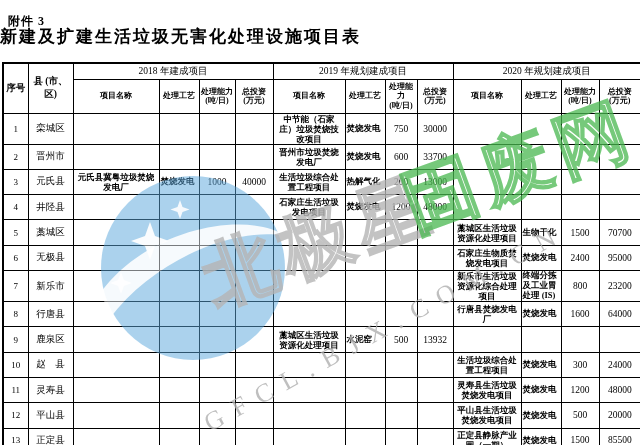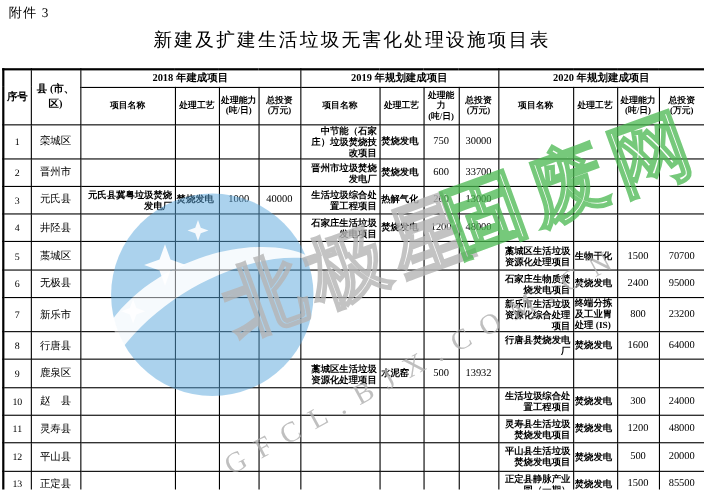--- a/index.html
+++ b/index.html
@@ -1,36 +1,36 @@
 <!DOCTYPE html>
 <html><head>
 <meta charset="utf-8">
 <style>
   html,body{margin:0;padding:0}
   body{
     width:640px;height:445px;background:#ffffff;position:relative;overflow:hidden;
     font-family:"Liberation Serif","DejaVu Serif",serif;color:#000;
   }
-  .attachment{position:absolute;top:3px;left:8px;font-size:12px;font-weight:normal;letter-spacing:1px}
-  .doc-title{position:absolute;top:25px;left:0;width:100%;text-align:center;font-size:17px;font-weight:normal;letter-spacing:2px}
+  .attachment{position:absolute;top:13px;left:8px;font-size:12px;font-weight:bold;letter-spacing:1px}
+  .doc-title{position:absolute;top:25px;left:0;width:100%;text-align:left;font-size:17px;font-weight:bold;letter-spacing:2px}
   table.main{
     position:absolute;top:62px;left:2px;width:636px;table-layout:fixed;
     border-collapse:collapse;border:2px solid #000;
   }
   td,th{border:1.4px solid #000;padding:0 1px;overflow:hidden;vertical-align:middle}
   tr.group-row{height:16px}
   tr.sub-row{height:34px}
   th{font-weight:bold}
-  .group-label{font-size:9.5px;text-align:center;font-weight:bold}
+  .group-label{font-size:9.5px;text-align:center;font-weight:normal}
   .corner{font-size:9.5px;text-align:center;font-weight:bold}
   .sub{font-size:8px;text-align:center;font-weight:bold;white-space:pre-line;line-height:1.15}
   tbody tr{height:25.3px}
   td.no{font-size:9px;text-align:center}
   td.county{font-size:9.5px;text-align:center;font-weight:normal;white-space:pre}
-  td.name{font-size:8.5px;text-align:right;line-height:1.18;padding:0 2px;font-weight:bold}
+  td.name{font-size:8.5px;text-align:center;line-height:1.18;padding:0 2px;font-weight:bold}
   td.tech{font-size:8.5px;text-align:left;line-height:1.15;font-weight:bold}
   td.num{font-size:9.5px;text-align:center}
   
   .watermark{position:absolute;top:0;left:0;width:640px;height:445px;pointer-events:none;z-index:5}
   .wm-outline-gray{font-size:72px;font-weight:bold;letter-spacing:8px;fill:none;stroke:#b5b5b5;stroke-width:2px;opacity:.8}
   .wm-outline-green{font-size:72px;font-weight:bold;letter-spacing:8px;fill:none;stroke:#49b84f;stroke-width:2px;opacity:.75}
   .wm-domain{font-size:26px;letter-spacing:12px;fill:#b0b0b0;opacity:.8;font-family:"Liberation Serif","DejaVu Serif",serif}
 </style>
 </head>
 <body>

